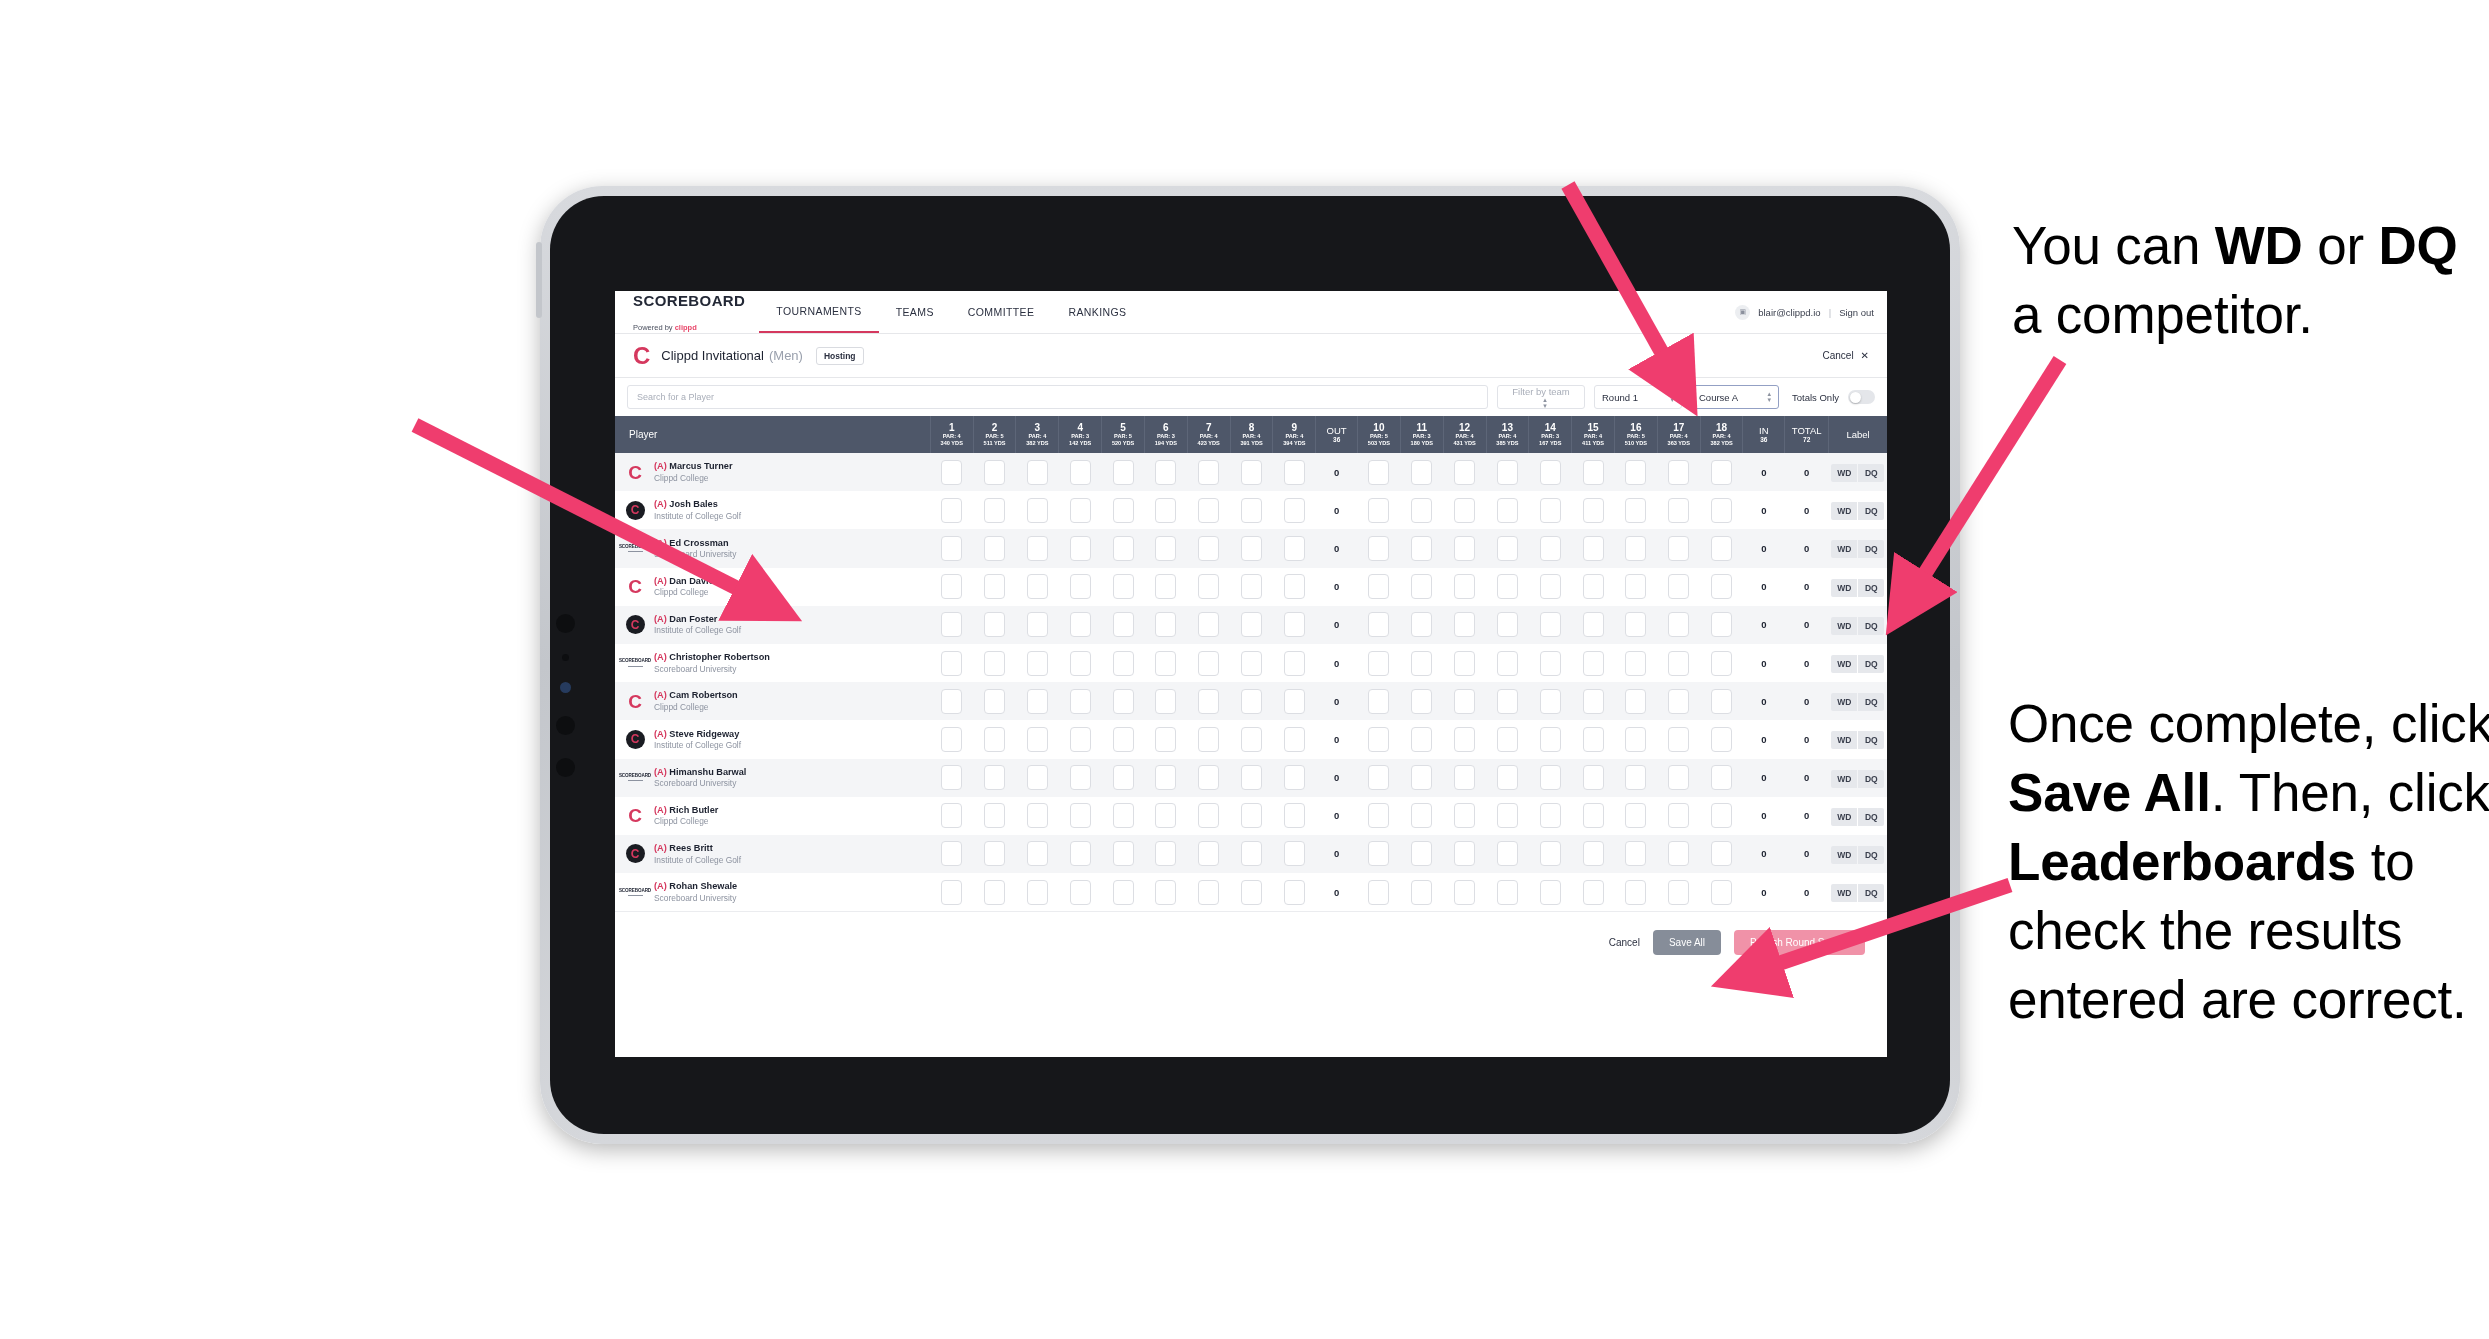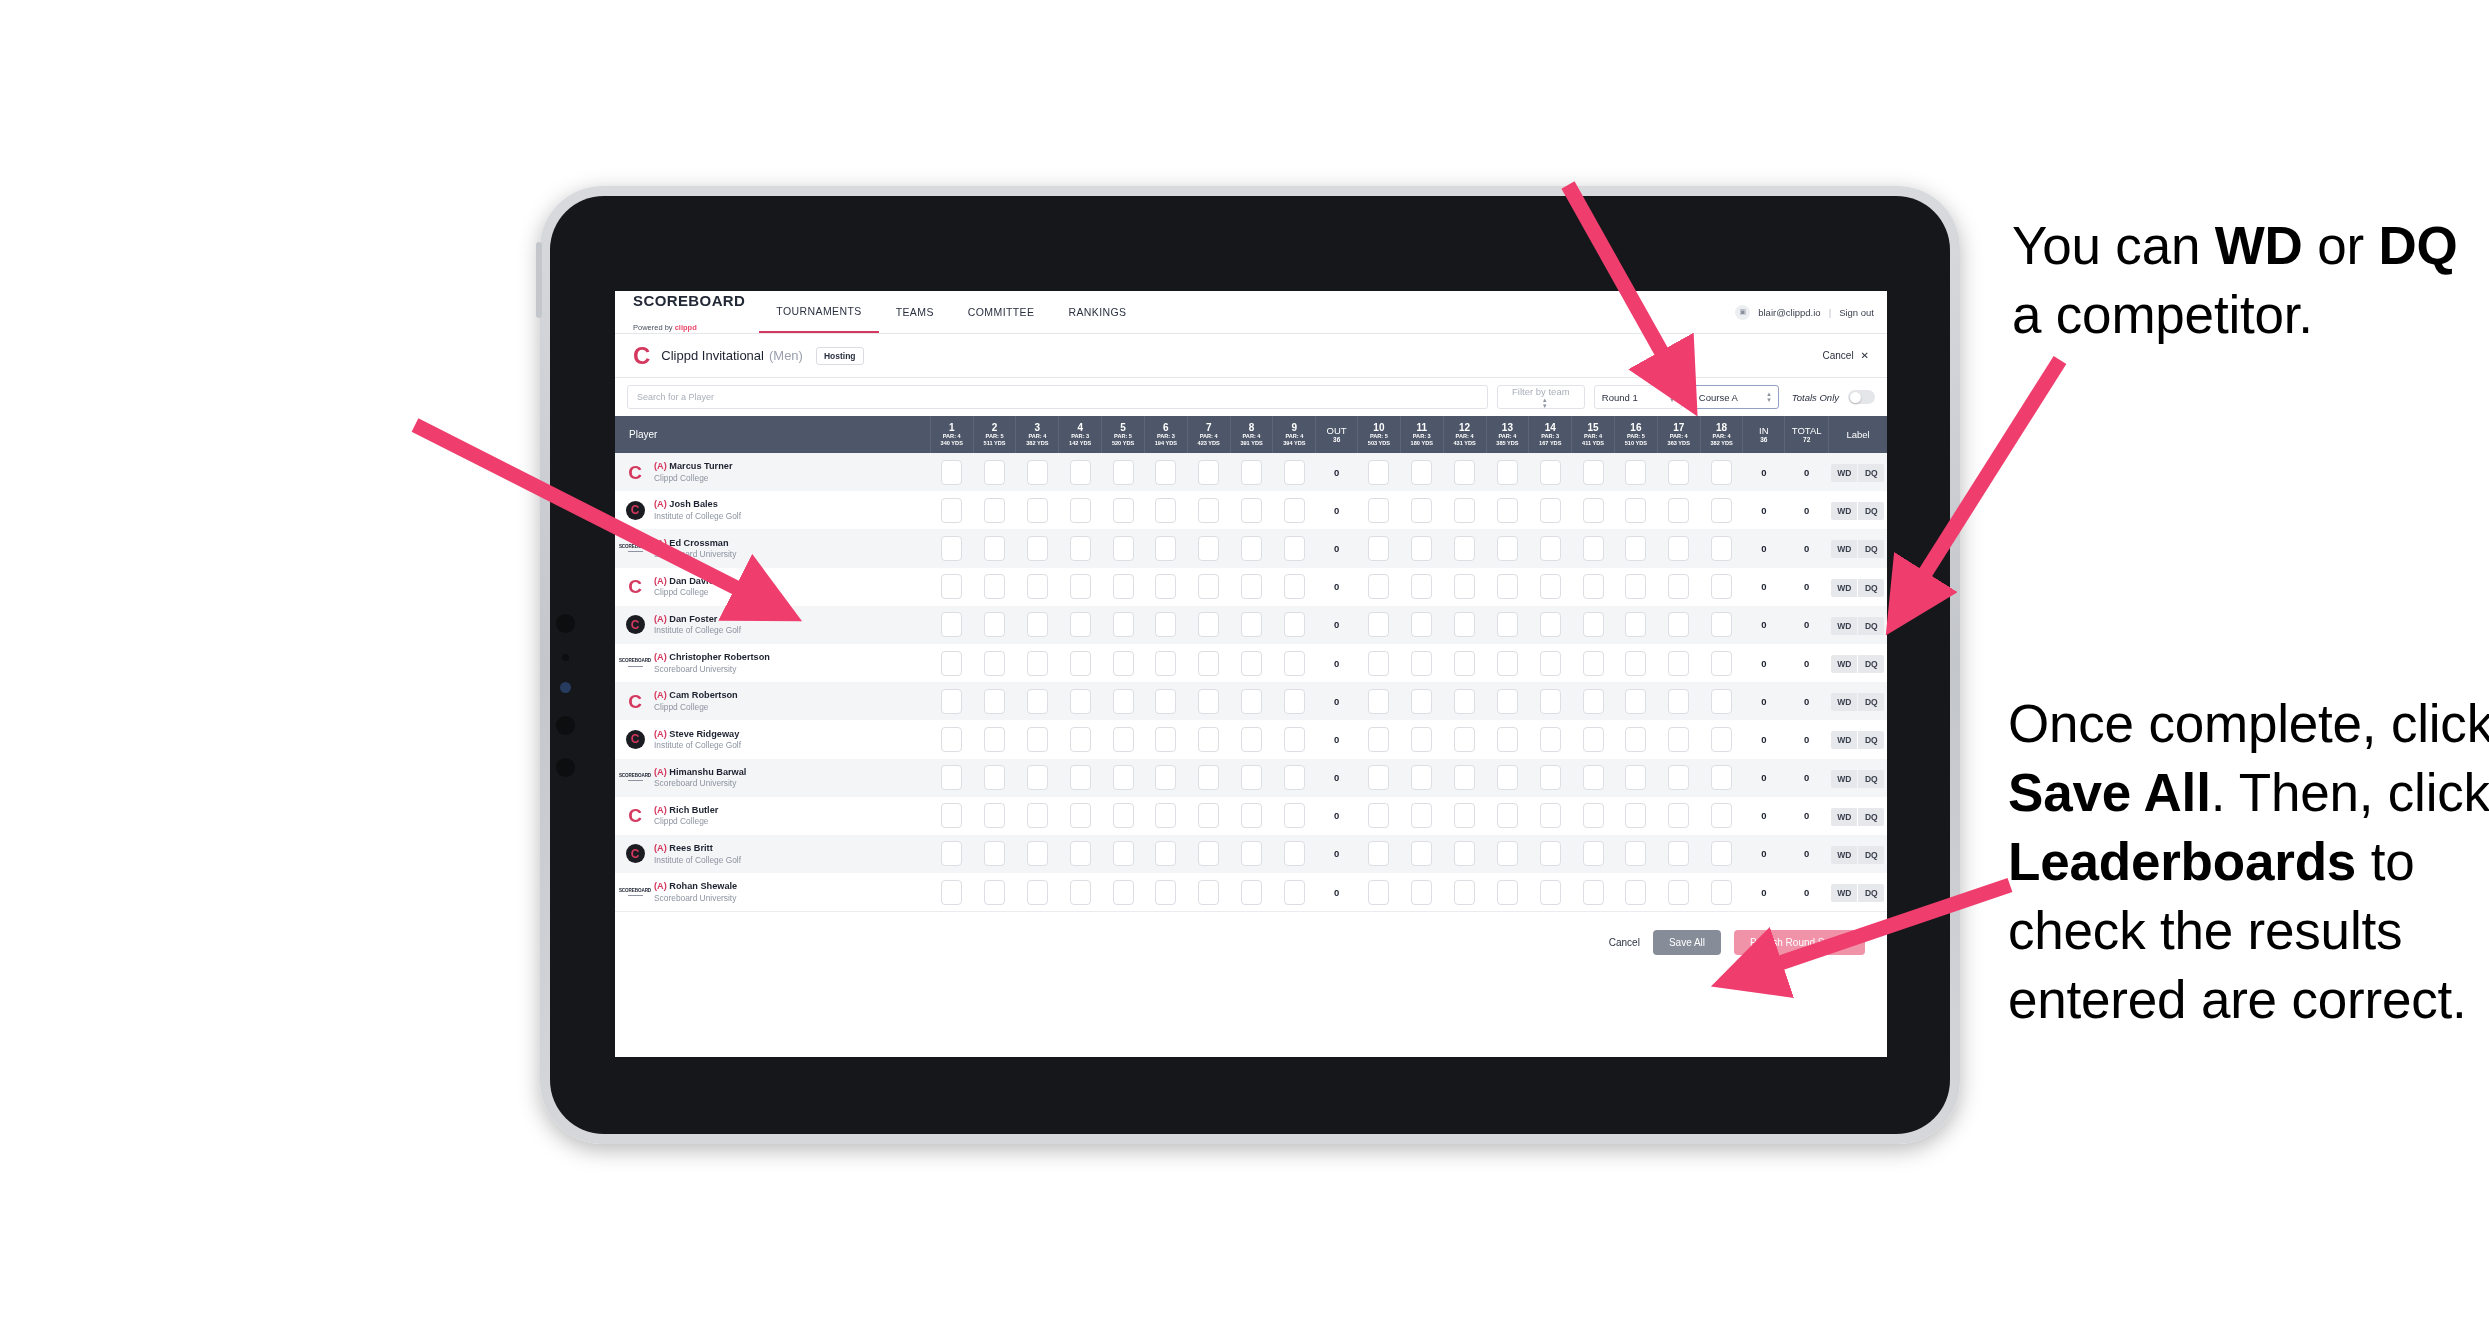--- a/index.html
+++ b/index.html
@@ -82,21 +82,21 @@
   .subtab{font-size:10px;color:#cfd3db;padding:5px 10px;border-radius:4px;cursor:pointer;}
   .subtab.active{background:#ffffff;color:#1d2230;font-weight:normal;}
 
   
   #filterbar{height:38px;background:#fff;display:flex;align-items:center;padding:0 12px;gap:9px;}
   #search-input{flex:1;height:22px;border:1px solid #e1e3e8;border-radius:3px;display:flex;align-items:center;padding:0 9px;font-size:9px;color:#a9aeb9;background:#fff;}
   .selectbox{height:22px;border:1px solid #e1e3e8;border-radius:3px;display:flex;align-items:center;justify-content:space-between;padding:0 7px;font-size:9.5px;color:#2b3040;background:#fff;min-width:72px;cursor:pointer;}
   .selectbox.placeholder{color:#a9aeb9;flex-direction:column;}
   .selectbox.focused{border-color:#93a0c4;}
   .stepper{font-size:7px;color:#8d93a0;line-height:.9;display:flex;flex-direction:column;margin-left:8px;}
-  #totals-label{font-size:9.5px;color:#2b3040;margin-left:4px;font-style:italic;}
+  #totals-label{font-size:9.5px;color:#2b3040;margin-left:4px;}
   #totals-toggle{width:27px;height:14px;border-radius:8px;background:#e4e6ea;position:relative;cursor:pointer;}
   #totals-toggle::after{content:"";position:absolute;left:1.5px;top:1.5px;width:11px;height:11px;border-radius:50%;background:#fff;box-shadow:0 1px 2px rgba(0,0,0,.25);}
 
   
   #tablewrap{background:#a3a3a3;}
   table{border-collapse:collapse;width:1272px;table-layout:fixed;}
   thead th{background:#4e5769;color:#fff;font-weight:bold;vertical-align:middle;border-left:1px solid #5d6678;padding:0;}
   th.player-col{width:280px;text-align:left;padding-left:14px;font-size:10px;font-weight:normal;border-left:none;}
   th.hole{width:39px;height:37px;}
   th.hole .hn{font-size:10px;line-height:1.15;}

